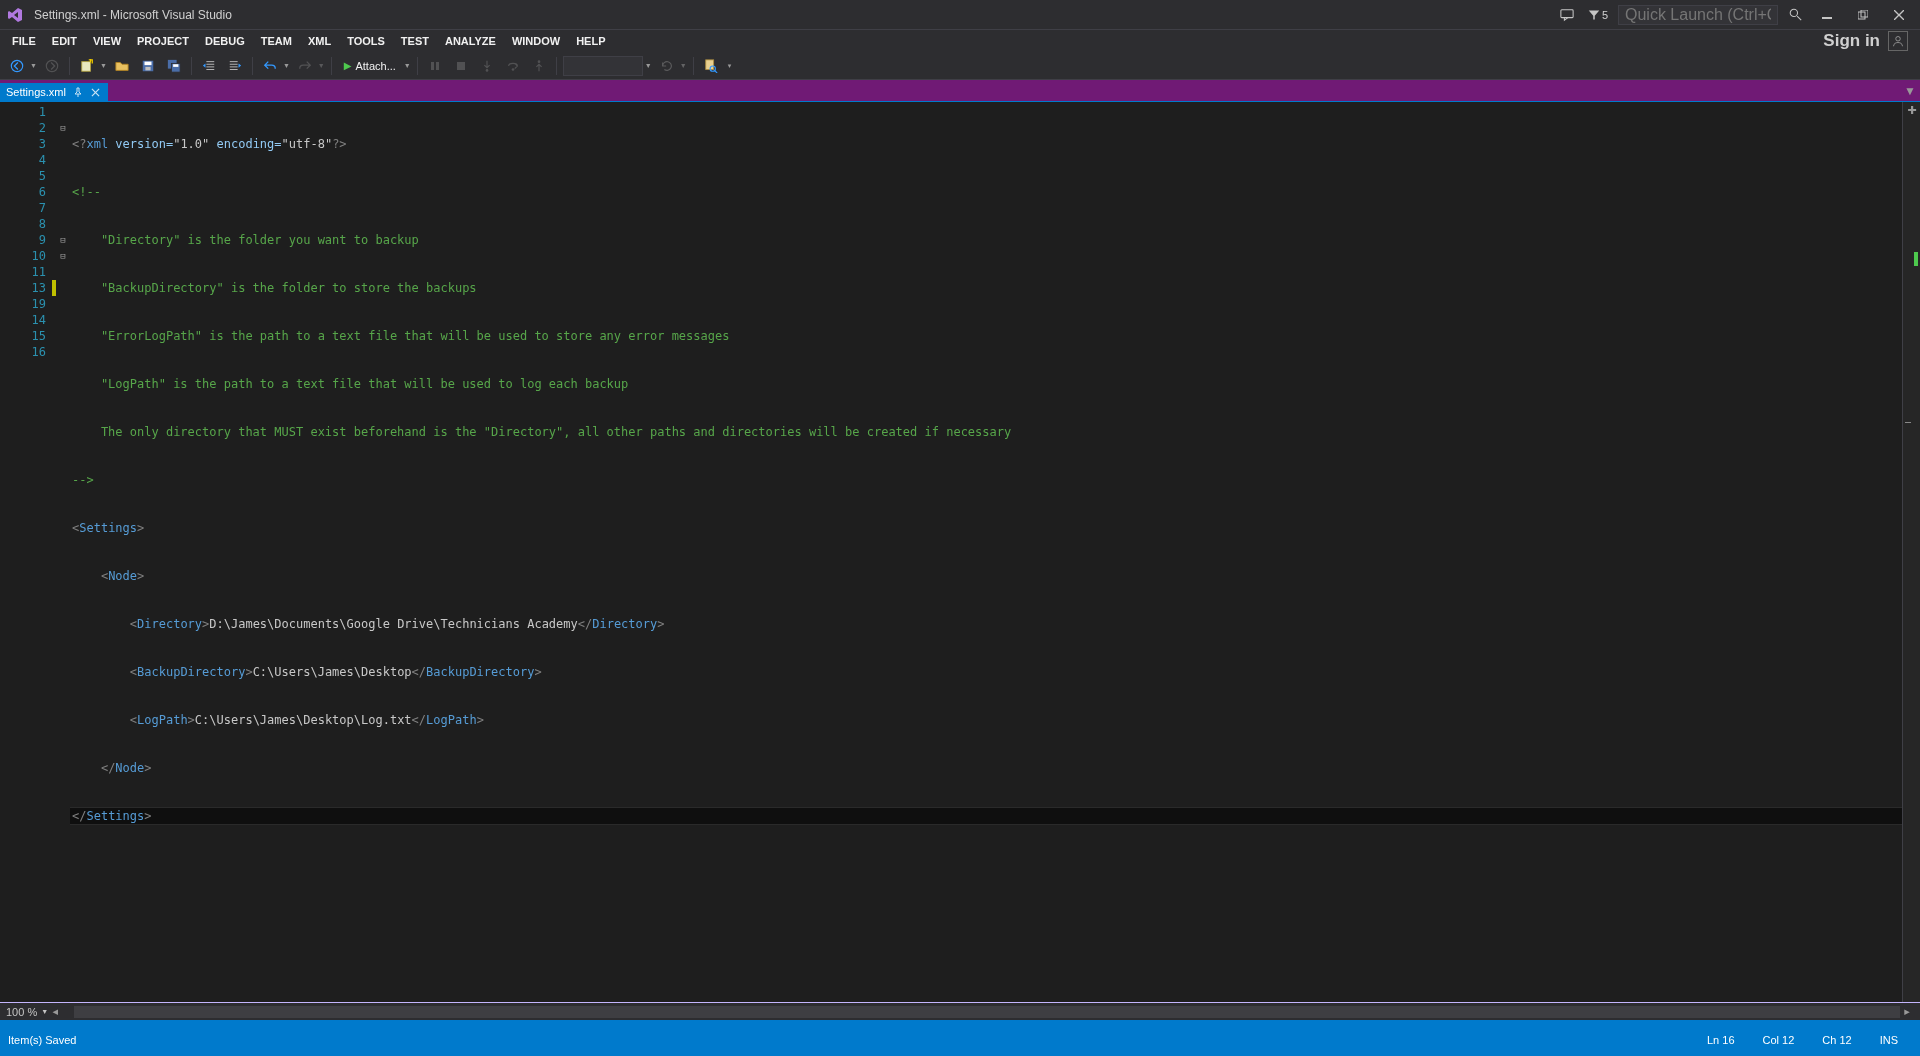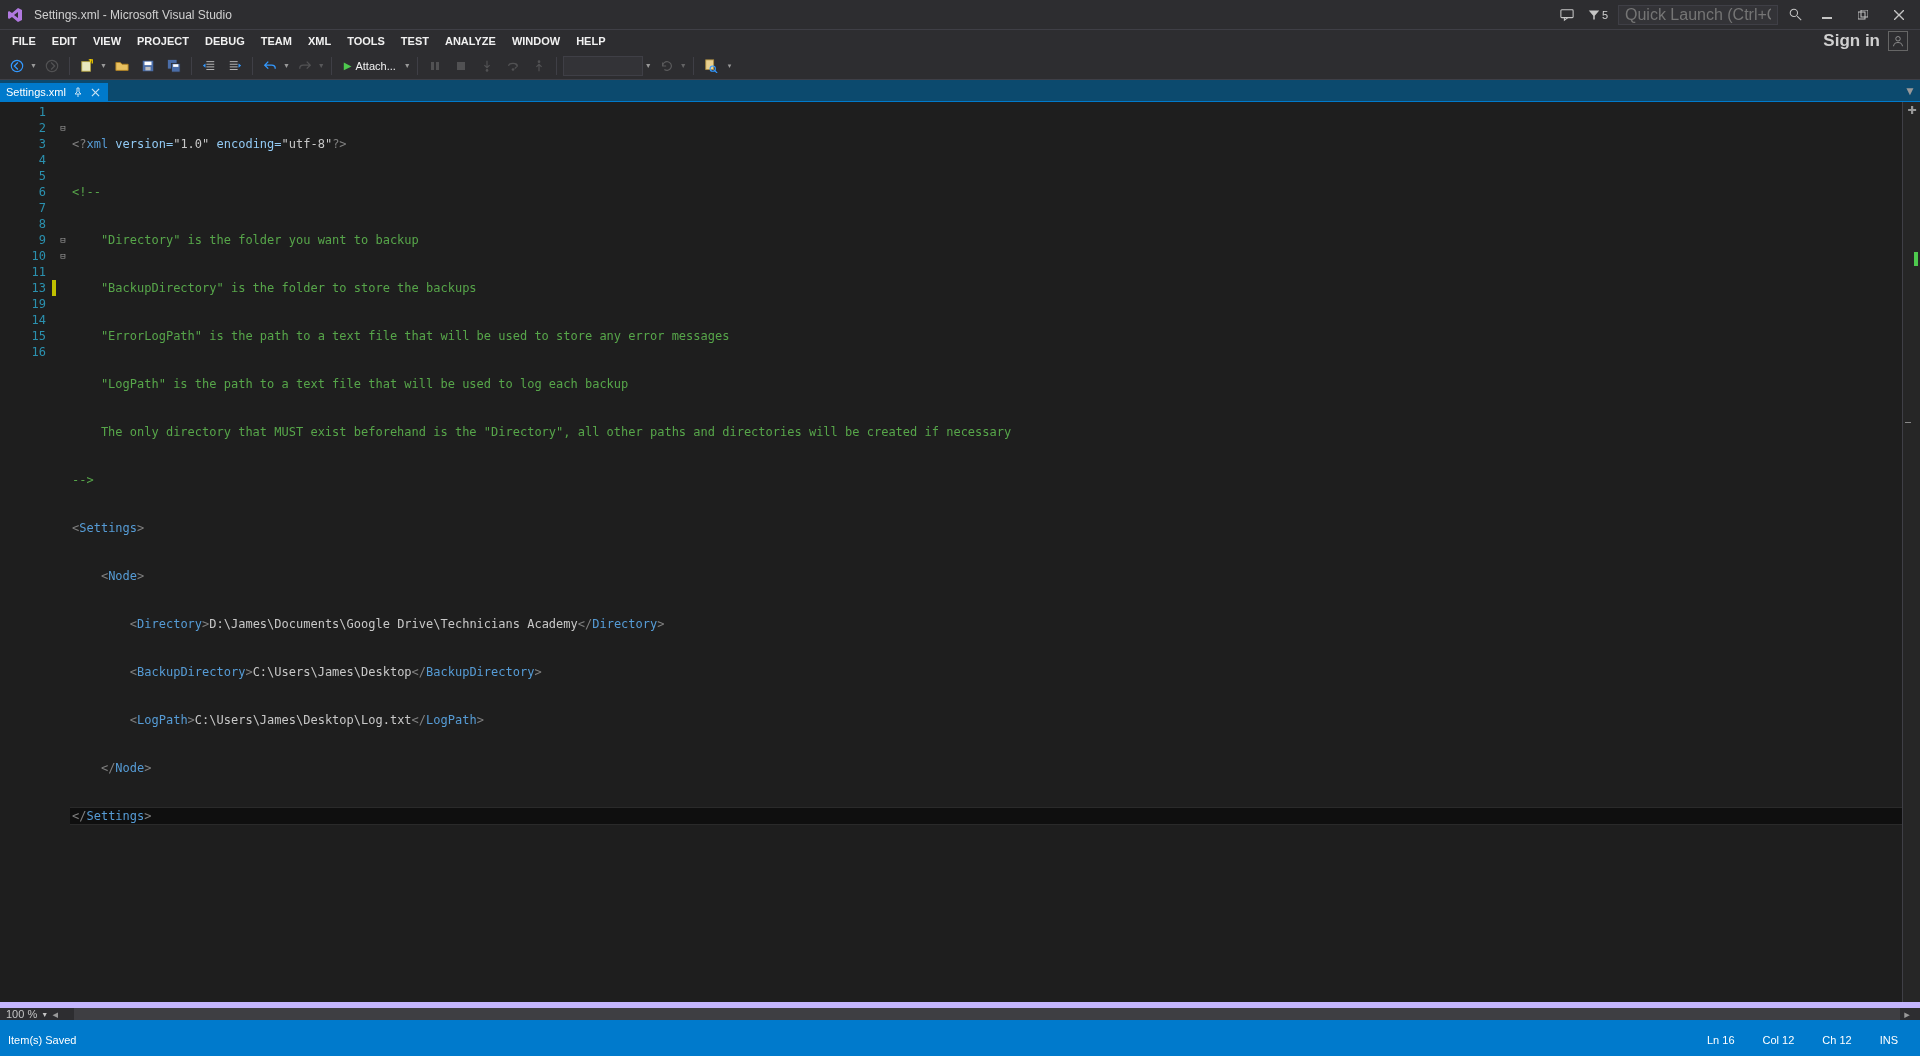--- a/index.html
+++ b/index.html
@@ -104,21 +104,21 @@
   cursor:pointer;
 }
 .attach-btn .play { color:#4ec94e; font-size:10px;}
 .attach-btn .lbl { font-size:11px; color:#f1f1f1;}
 .tb-combo {
   width: 80px; height: 20px;
   background:#333337; border:1px solid #3f3f46;
 }
 .doc-tabs {
   height: 22px;
-  background: #0c4a6e;
+  background: #701a75;
   display:flex;
   align-items:flex-end;
   border-bottom:1px solid #007acc;
 }
 .doc-tab {
   background:#007acc;
   color:#fff;
   padding: 3px 6px;
   font-size:11px;
   display:flex;
@@ -203,21 +203,21 @@
   width:16px; height:16px;
   display:flex; align-items:center; justify-content:center;
   color:#999; font-size:11px;
   cursor:pointer;
 }
 .mini-mark { position:absolute; right:2px; width:4px; height:14px; background:#4ec94e;}
 .mini-tick { position:absolute; left:2px; width:6px; height:1px; background:#888;}
 .zoombar {
   height:18px;
   background:#2d2d30;
-  border-top:6px solid #c4b5fd;
+  border-top:1px solid #c4b5fd;
   display:flex;
   align-items:center;
   padding:0 6px;
   font-size:11px;
   color:#c5c5c5;
 }
 .zoom-combo {
   display:flex; align-items:center; gap:4px; cursor:pointer;
 }
 .hscroll-track {

